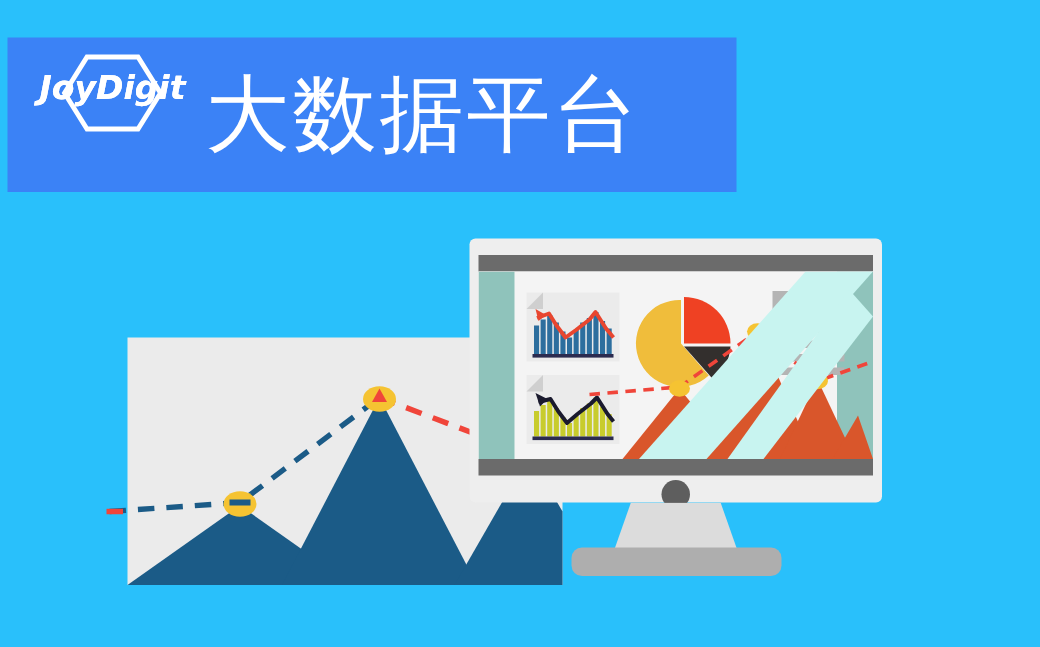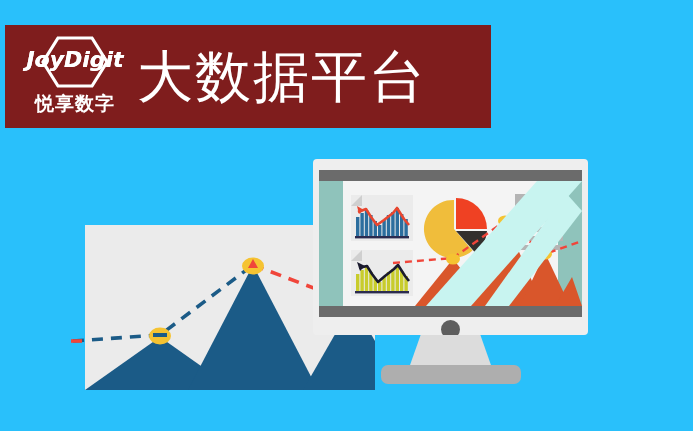--- a/index.html
+++ b/index.html
@@ -7,21 +7,21 @@
     width:693px;height:431px;overflow:hidden;
     background:#29c0fb;
     font-family:"Liberation Sans","DejaVu Sans",sans-serif;
     position:relative;
   }
   #stage{position:absolute;left:0;top:0;width:693px;height:431px;overflow:hidden;}
 
   
   .banner{
     position:absolute;left:5px;top:25px;width:486px;height:103px;
-    background:#7f1d1d;
+    background:#3b82f6;
   }
   .logo-wrap{
     position:absolute;left:14px;top:8px;width:112px;height:88px;
   }
   .logo-hex{position:absolute;left:22px;top:3px;width:68px;height:52px;}
   .logo-word{
     position:absolute;left:0;top:14px;width:112px;
     text-align:center;color:#ffffff;
     font-size:22px;font-weight:bold;font-style:italic;
     letter-spacing:0px;line-height:26px;
@@ -96,21 +96,20 @@
 
 <div id="stage">
 
   <div class="banner">
 
     <div class="logo-wrap">
       <svg class="logo-hex" viewBox="0 0 68 52">
         <polygon points="17,2 51,2 66,26 51,50 17,50 2,26" fill="none" stroke="#ffffff" stroke-width="3.2"></polygon>
       </svg>
       <div class="logo-word">JoyDigit</div>
-      <div class="logo-sub">悦享数字</div>
     </div>
 
     <div class="banner-title">大数据平台</div>
   </div>
 
   <div class="left-panel">
     <svg width="290" height="165" viewBox="0 0 290 165">
 
       <polygon points="0,165 75,112 150,165" fill="#1b5b87"></polygon>
       <polygon points="103,165 168,40 233,165" fill="#1b5b87"></polygon>

